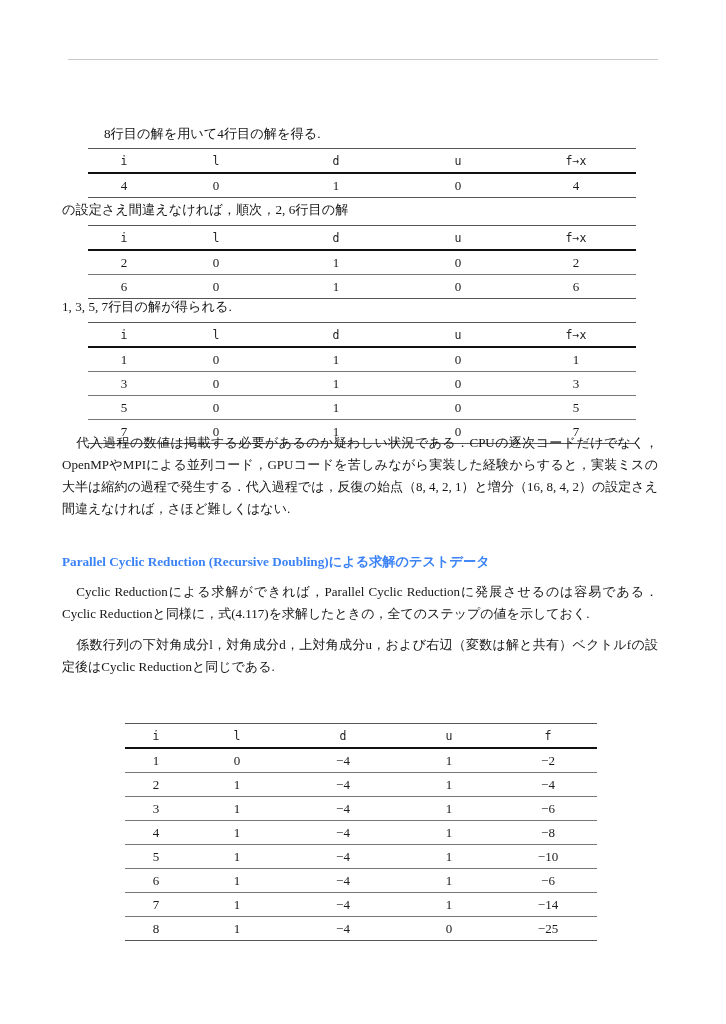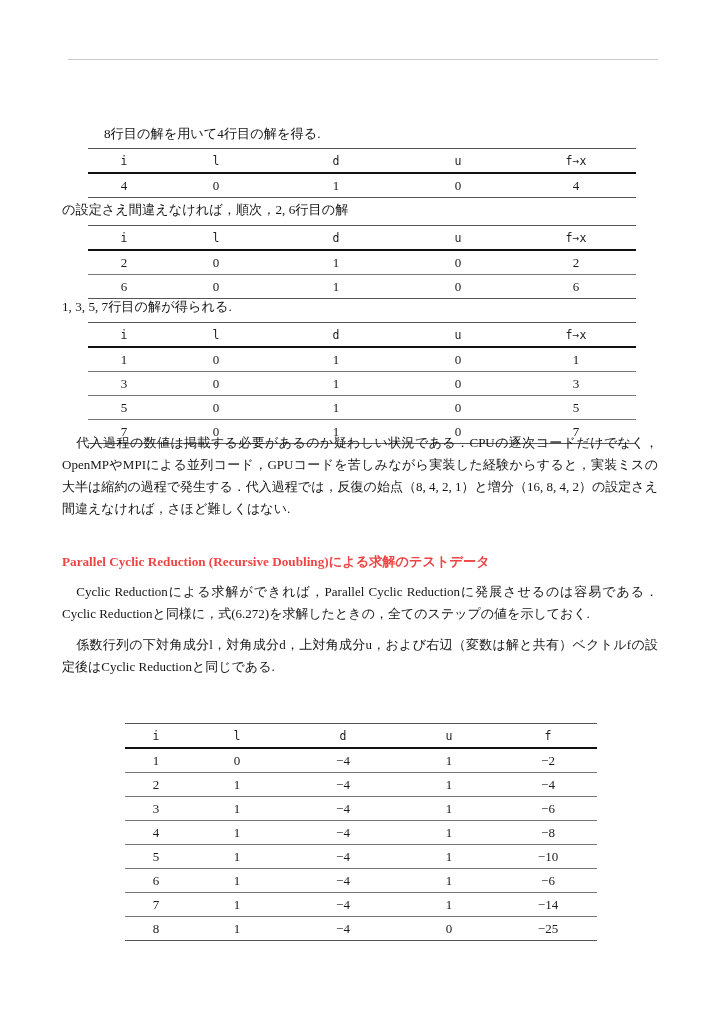--- a/index.html
+++ b/index.html
@@ -52,21 +52,21 @@
     text-align: justify;
     text-justify: inter-character;
   }
   .para.indent { text-indent: 1.1em; }
 
   .heading-bold {
     position: absolute;
     font-weight: bold;
     font-size: 13.2px;
     line-height: 22px;
-    color: #ef4444;
+    color: #3b82f6;
     white-space: nowrap;
   }
 
   .caption {
     position: absolute;
     font-size: 13.2px;
     line-height: 20px;
     color: #161616;
     white-space: nowrap;
   }
@@ -243,21 +243,21 @@
         <td>0</td>
         <td>7</td>
       </tr>
     </tbody>
   </table>
 
   <div class="para indent" style="left:62px; top:432px; width:596px;">代入過程の数値は掲載する必要があるのか疑わしい状況である．CPUの逐次コードだけでなく，OpenMPやMPIによる並列コード，GPUコードを苦しみながら実装した経験からすると，実装ミスの大半は縮約の過程で発生する．代入過程では，反復の始点（8, 4, 2, 1）と増分（16, 8, 4, 2）の設定さえ間違えなければ，さほど難しくはない.</div>
 
   <div class="heading-bold" style="left:62px; top:551px;">Parallel Cyclic Reduction (Recursive Doubling)による求解のテストデータ</div>
 
-  <div class="para indent" style="left:62px; top:581px; width:596px;">Cyclic Reductionによる求解ができれば，Parallel Cyclic Reductionに発展させるのは容易である．Cyclic Reductionと同様に，式(6.272)を求解したときの，全てのステップの値を示しておく.</div>
+  <div class="para indent" style="left:62px; top:581px; width:596px;">Cyclic Reductionによる求解ができれば，Parallel Cyclic Reductionに発展させるのは容易である．Cyclic Reductionと同様に，式(4.117)を求解したときの，全てのステップの値を示しておく.</div>
 
   <div class="para indent" style="left:62px; top:634px; width:596px;">係数行列の下対角成分l，対角成分d，上対角成分u，および右辺（変数は解と共有）ベクトルfの設定後はCyclic Reductionと同じである.</div>
 
   <table class="dtab tab-bot" style="top:723px;">
     <colgroup>
         <col class="c-i">
         <col class="c-l">
         <col class="c-d">
         <col class="c-u">
         <col class="c-f">

